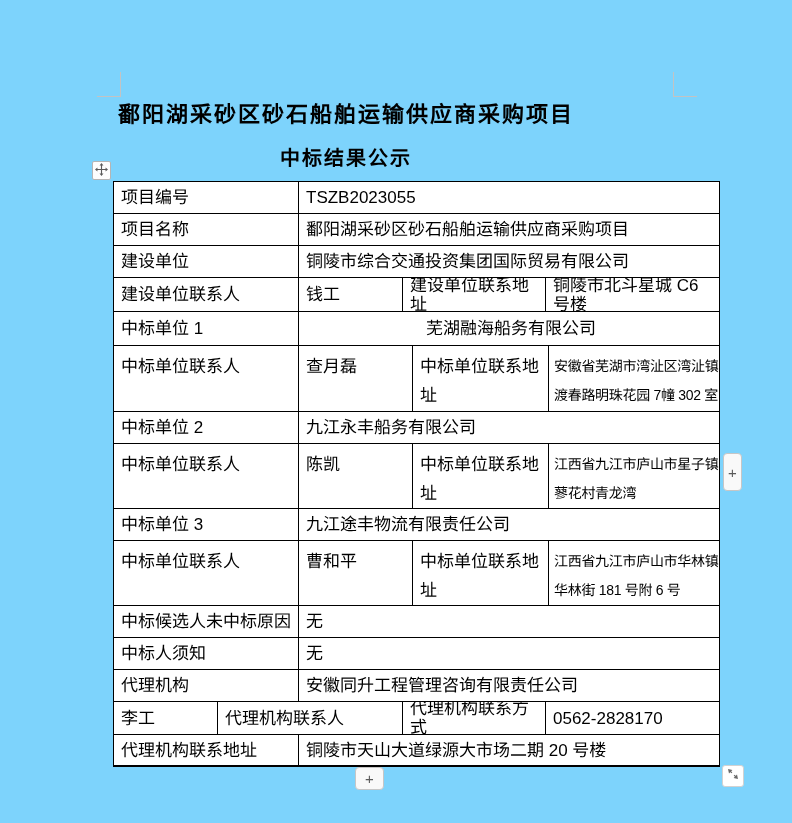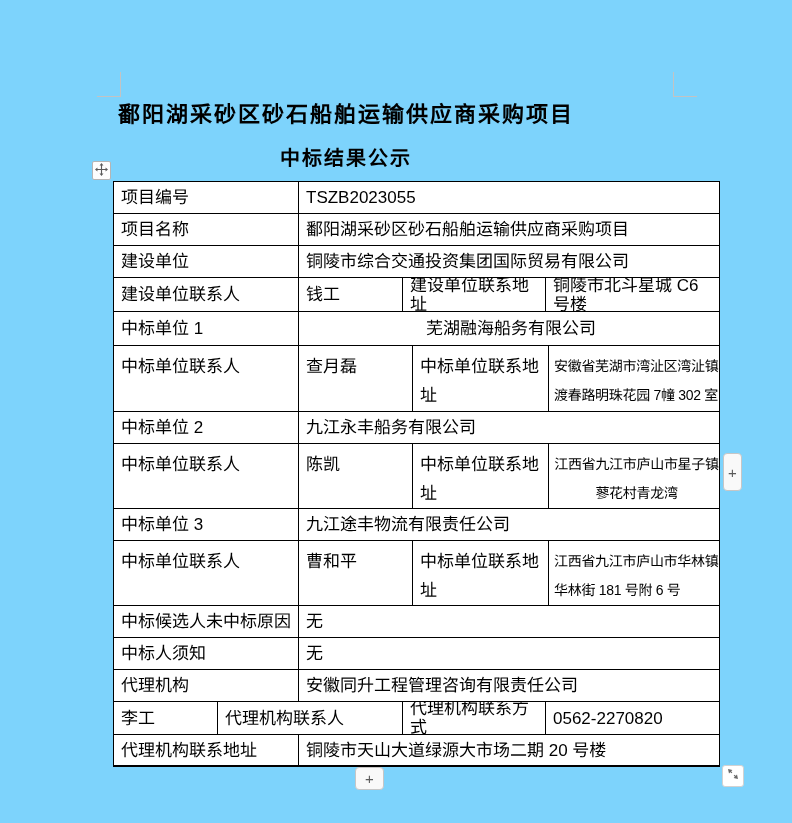--- a/index.html
+++ b/index.html
@@ -129,21 +129,21 @@
       <div class="row tall" style="height: 65px;">
         <div class="cell" style="width: 185px; height: 65px;">
           <span>中标单位联系人</span>
         </div>
         <div class="cell" style="width: 114px; height: 65px;">
           <span>陈凯</span>
         </div>
         <div class="cell" style="width: 136px; height: 65px;">
           <span>中标单位联系地址</span>
         </div>
-        <div class="cell addr" style="width: 171px; height: 65px; text-align: center;">
+        <div class="cell addr" style="width: 171px; height: 65px;">
           <span>江西省九江市庐山市星子镇蓼花村青龙湾</span>
         </div>
       </div>
       <div class="row" style="height: 32px;">
         <div class="cell" style="width: 185px; height: 32px;">
           <span>中标单位 3</span>
         </div>
         <div class="cell" style="width: 421px; height: 32px;">
           <span>九江途丰物流有限责任公司</span>
         </div>
@@ -190,21 +190,21 @@
         <div class="cell" style="width: 104px; height: 33px;">
           <span>李工</span>
         </div>
         <div class="cell" style="width: 185px; height: 33px;">
           <span>代理机构联系人</span>
         </div>
         <div class="cell" style="width: 143px; height: 33px;">
           <span>代理机构联系方式</span>
         </div>
         <div class="cell" style="width: 174px; height: 33px;">
-          <span>0562-2270820</span>
+          <span>0562-2828170</span>
         </div>
       </div>
       <div class="row" style="height: 31px;">
         <div class="cell" style="width: 185px; height: 31px;">
           <span>代理机构联系地址</span>
         </div>
         <div class="cell" style="width: 421px; height: 31px;">
           <span>铜陵市天山大道绿源大市场二期 20 号楼</span>
         </div>
       </div>

